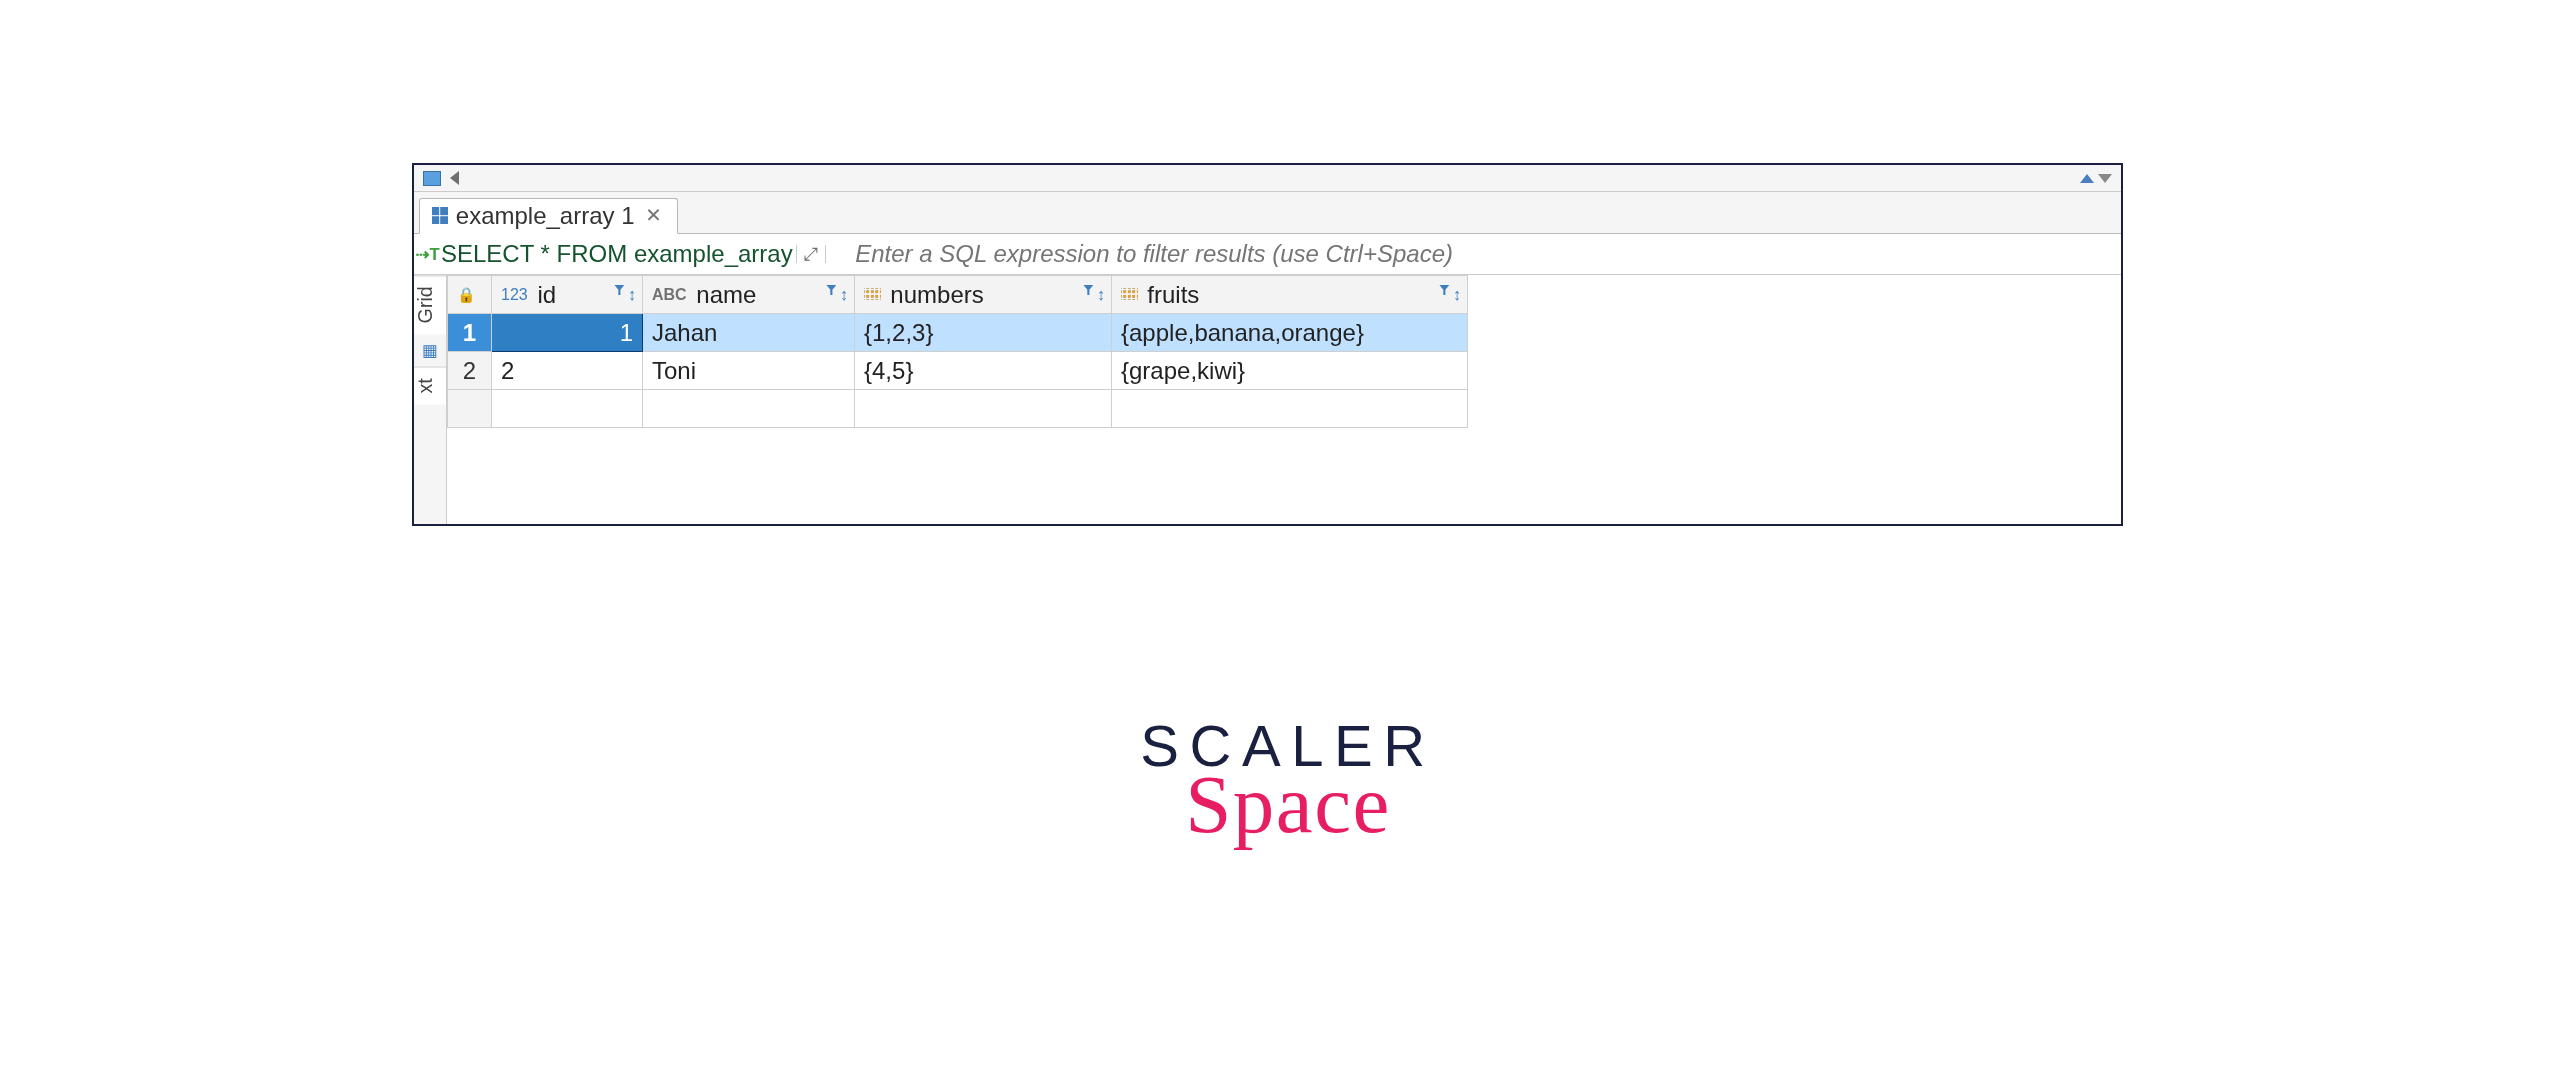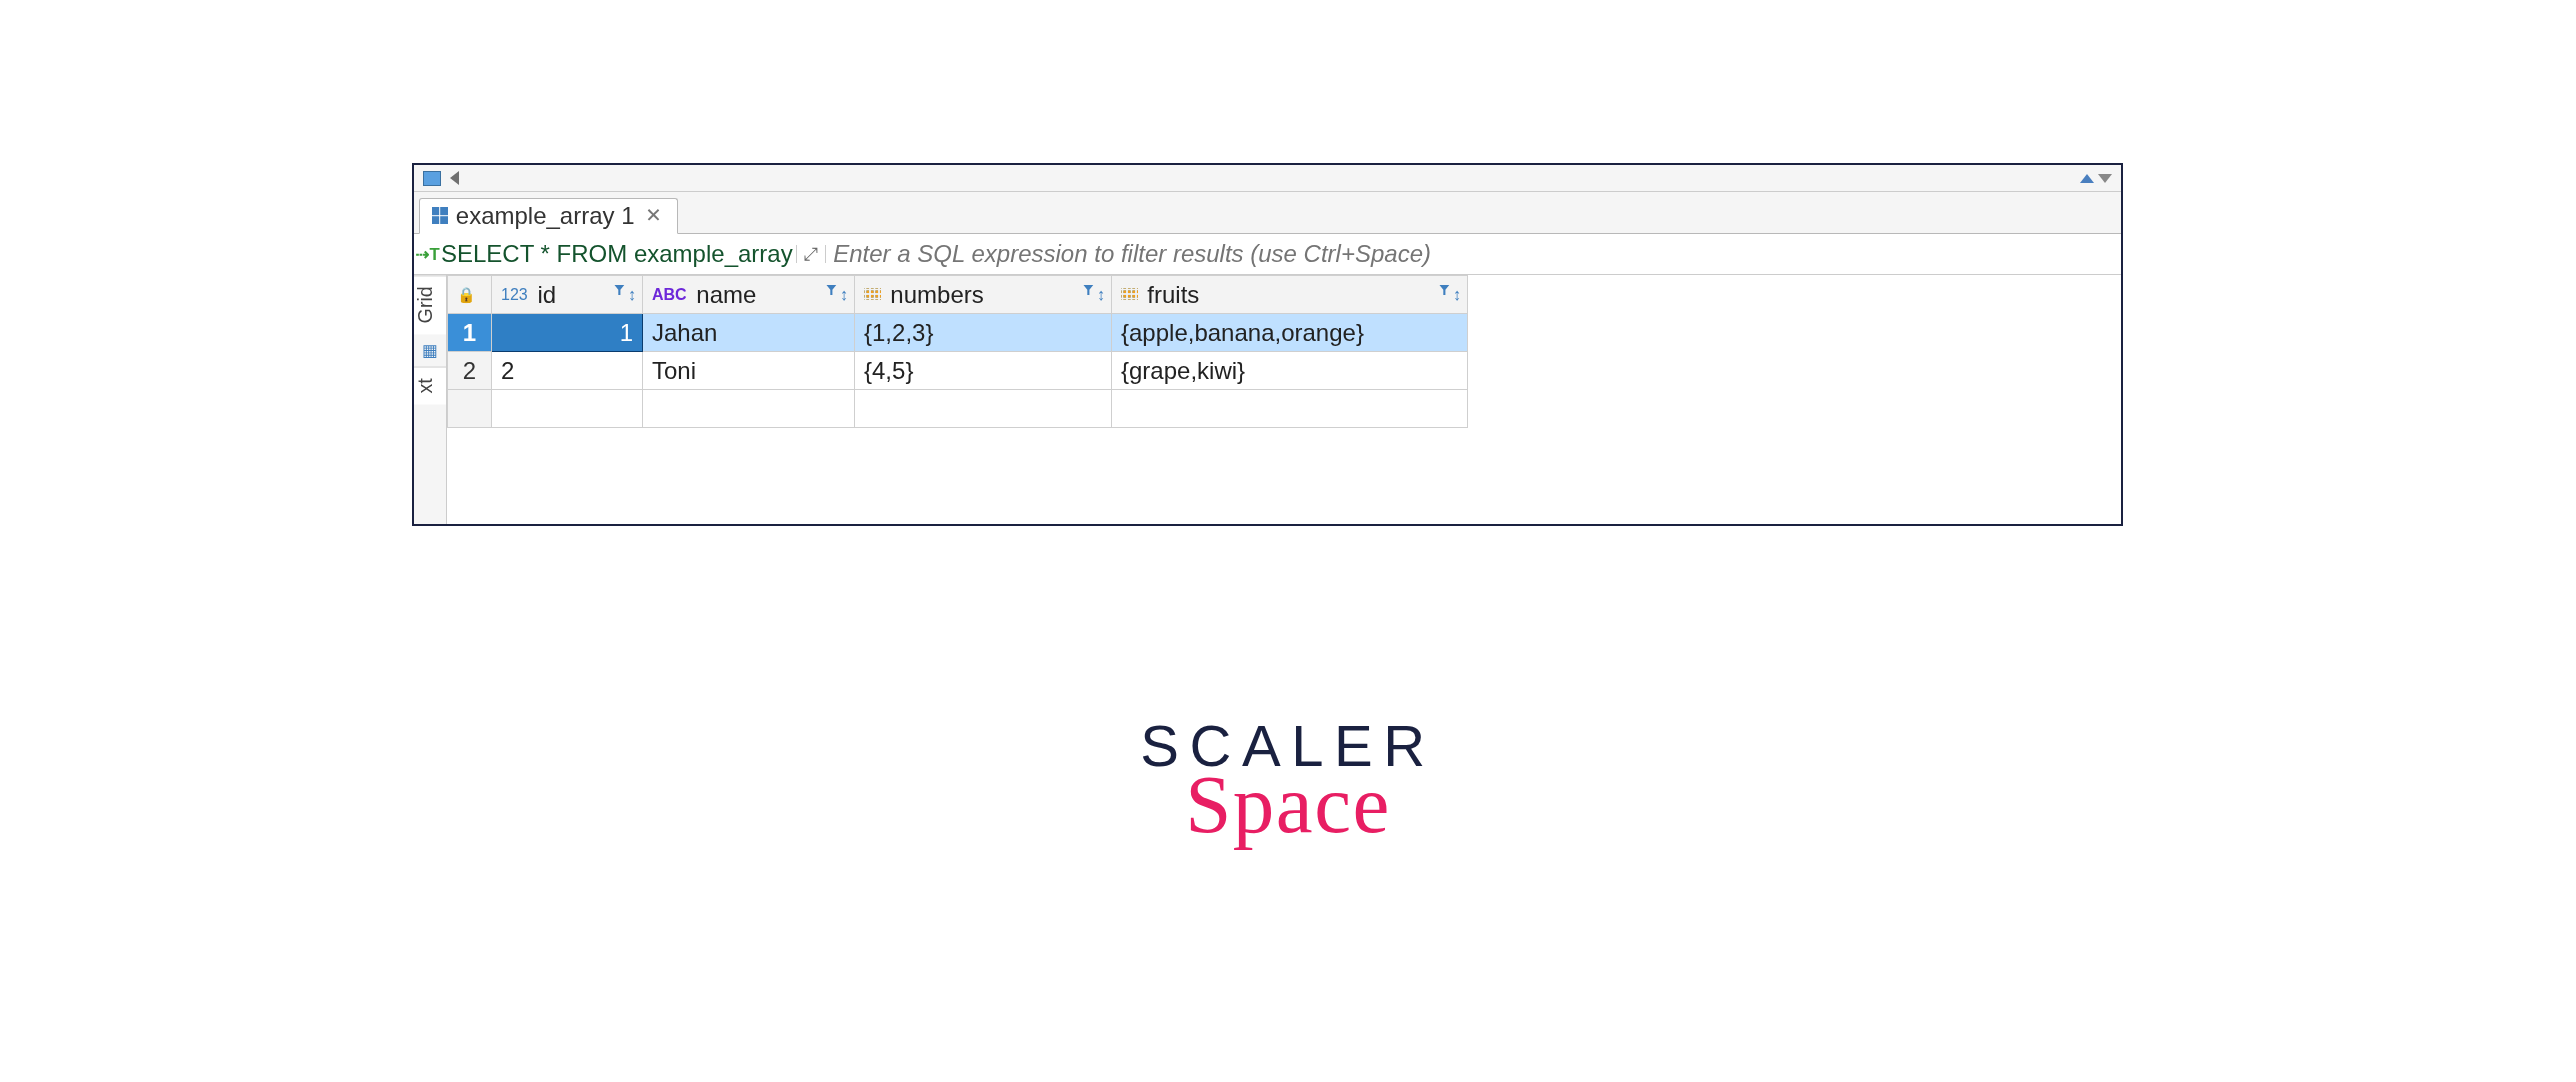--- a/index.html
+++ b/index.html
@@ -196,21 +196,21 @@
   .col-id   { width: 151px; }
   .col-name { width: 212px; }
   .col-num  { width: 257px; }
   .col-fru  { width: 356px; }
   .type-tag {
     color: #3f7fbf;
     font-size: 16px;
     vertical-align: 3px;
     margin-right: 3px;
   }
-  .type-tag.abc { color: #6d28d9; font-weight: 600; }
+  .type-tag.abc { color: #737373; font-weight: 600; }
   .type-tag.arr {
     display: inline-block;
     width: 16.7px; height: 12px;
     background:
       radial-gradient(#f0a020 1.5px, transparent 1.5px) 1.5px 1.5px/4.5px 4.5px,
       radial-gradient(#40a0e0 1.5px, transparent 1.5px) 1.5px 1.5px/4.5px 4.5px;
     background-blend-mode: normal;
   }
   .sort-filter {
     position: absolute;
@@ -284,21 +284,21 @@
         <span class="table-mini-icon"></span>
         <span>example_array 1</span>
         <span class="close-x">✕</span>
       </div>
     </div>
 
     <div class="sql-row">
       <span class="sql-icon">⇢T</span>
       <span class="sql-text">SELECT * FROM example_array</span>
       <span class="expand-icon">⤢</span>
-      <input class="sql-placeholder" style="border: none; flex: 1 1 0%; font-size: 24px; font-style: italic; color: #0c4a6e; background: transparent; outline: none;" placeholder="Enter a SQL expression to filter results (use Ctrl+Space)">
+      <input class="sql-placeholder" style="border: none; flex: 1 1 0%; font-size: 24px; font-style: italic; color: #0c4a6e; background: transparent; outline: none; margin-left: 22px;" placeholder="Enter a SQL expression to filter results (use Ctrl+Space)">
     </div>
 
     <div class="grid-wrap">
       <div class="side-tabs">
         <div class="side-tab active">
           <span>Grid</span>
         </div>
         <div class="side-tab-icon">▦</div>
         <div class="side-tab">
           <span>xt</span>

